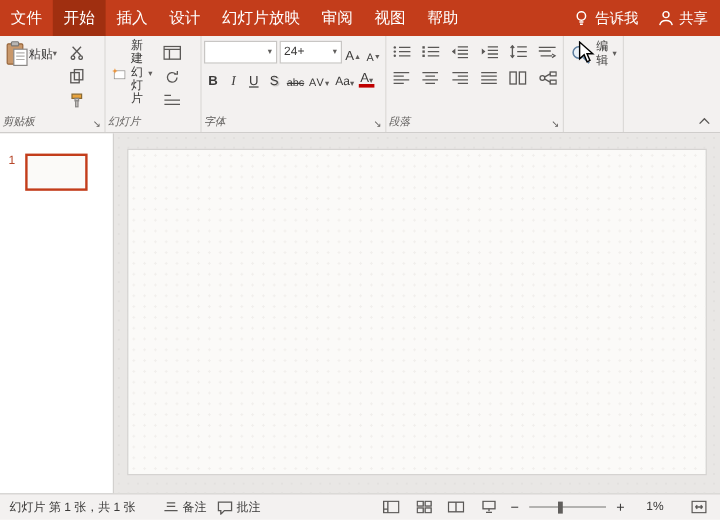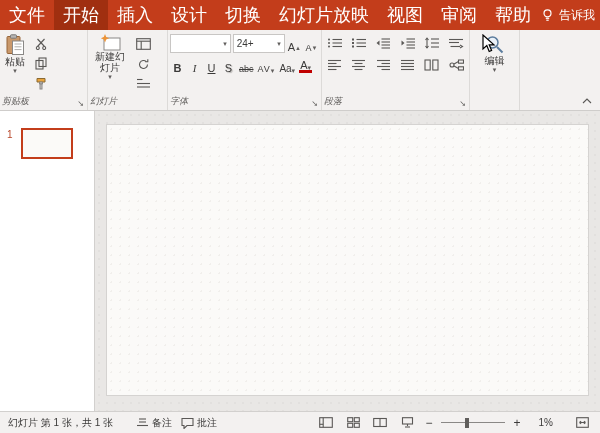--- a/index.html
+++ b/index.html
@@ -2,32 +2,32 @@
 <html><head>
 <meta charset="utf-8">
 <style>
   *{box-sizing:border-box;margin:0;padding:0;}
   html,body{width:600px;height:433px;overflow:hidden;}
   body{font-family:"Liberation Sans","DejaVu Sans",sans-serif;font-size:12px;color:#3B3A39;}
   .app{width:600px;height:433px;display:flex;flex-direction:column;background:#F3F1F0;position:relative;}
 
   
   .menubar{height:30px;background:#C33D1B;display:flex;align-items:stretch;color:#fff;flex:0 0 auto;}
-  .tab{display:flex;align-items:center;padding:0 9px;font-size:18px;cursor:default;white-space:nowrap;}
+  .tab{display:flex;align-items:center;padding:0 9px;font-size:13px;cursor:default;white-space:nowrap;}
   .tab.selected{background:#A02F10;}
   .menu-right{margin-left:auto;display:flex;align-items:center;gap:16px;padding-right:10px;}
   .menu-item{display:flex;align-items:center;gap:4px;white-space:nowrap;}
 
   
   .ribbon{height:81px;background:#F3F1F0;display:flex;border-bottom:1px solid #CFCDCB;position:relative;flex:0 0 auto;}
   .group{display:flex;flex-direction:column;border-right:1px solid #DCDAD8;position:relative;padding:2px 2px 0 2px;}
   .group-content{flex:1;display:flex;align-items:flex-start;}
   .group-label{height:15px;font-size:9px;color:#605E5C;text-align:left;line-height:13px;position:relative;font-style:italic;}
   .launcher{position:absolute;right:1px;bottom:2px;font-size:8px;line-height:8px;color:#605E5C;cursor:pointer;}
-  .big-btn{display:flex;flex-direction:column;align-items:center;padding:2px 3px 0 3px;border-radius:2px;cursor:pointer;}
+  .big-btn{display:flex;align-items:center;padding:2px 3px 0 3px;border-radius:2px;cursor:pointer;}
   .big-btn .txt{font-size:10px;color:#3B3A39;line-height:11px;text-align:center;}
   .caret{font-size:7px;color:#605E5C;line-height:7px;}
   .small-col{display:flex;flex-direction:column;gap:3px;padding-top:3px;margin-left:2px;}
   .sbtn{width:22px;height:17px;display:flex;align-items:center;justify-content:center;border-radius:2px;cursor:pointer;}
   .g-clipboard{width:88px;}
   .g-slides{width:80px;}
   .g-font{width:154px;}
   .g-paragraph{width:148px;}
   .g-drawing{width:56px;}
   .g-editing{width:50px;justify-content:center;}
@@ -81,24 +81,23 @@
 </head>
 <body>
 
 <div class="app">
 
   <div class="menubar">
     <div class="tab">文件</div>
     <div class="tab selected">开始</div>
     <div class="tab">插入</div>
     <div class="tab">设计</div>
-    <div class="tab">切换</div>
     <div class="tab">幻灯片放映</div>
+    <div class="tab">审阅</div>
     <div class="tab">视图</div>
-    <div class="tab">审阅</div>
     <div class="tab">帮助</div>
     <div class="menu-right">
       <div class="menu-item">
         <svg class="icw" width="15" height="15" viewBox="0 0 15 15">
             <circle cx="7.5" cy="5.3" r="3.5"></circle>
             <line x1="5.8" y1="10.3" x2="9.2" y2="10.3"></line>
             <line x1="6.3" y1="12.2" x2="8.7" y2="12.2"></line>
           </svg>
         <span>告诉我</span>
       </div>
@@ -158,21 +157,21 @@
       </div>
     </div>
 
     <div class="group g-slides">
       <div class="group-content">
         <div class="big-btn" style="width:40px;">
           <svg width="21" height="17" viewBox="0 0 21 17">
               <rect x="4" y="4" width="16" height="12" fill="#FFFFFF" stroke="#8A8886"></rect>
               <path d="M5 0 L6.2 3 L9.2 4.2 L6.2 5.4 L5 8.4 L3.8 5.4 L0.8 4.2 L3.8 3 Z" fill="#ED9438"></path>
             </svg>
-          <span class="txt" style="width:34px;word-break:break-all;">新建幻灯片</span>
+          <span class="txt" style="width:34px;word-break:break-all;font-family:Liberation Mono, monospace;">新建幻灯片</span>
           <span class="caret">▾</span>
         </div>
         <div class="small-col">
           <div class="sbtn">
             <svg class="ic" width="15" height="12" viewBox="0 0 15 12">
                 <rect x="0.7" y="0.7" width="13.6" height="10.6"></rect>
                 <line x1="0.7" y1="3.2" x2="14.3" y2="3.2"></line>
                 <line x1="5.2" y1="3.2" x2="5.2" y2="11.3"></line>
               </svg>
           </div>

